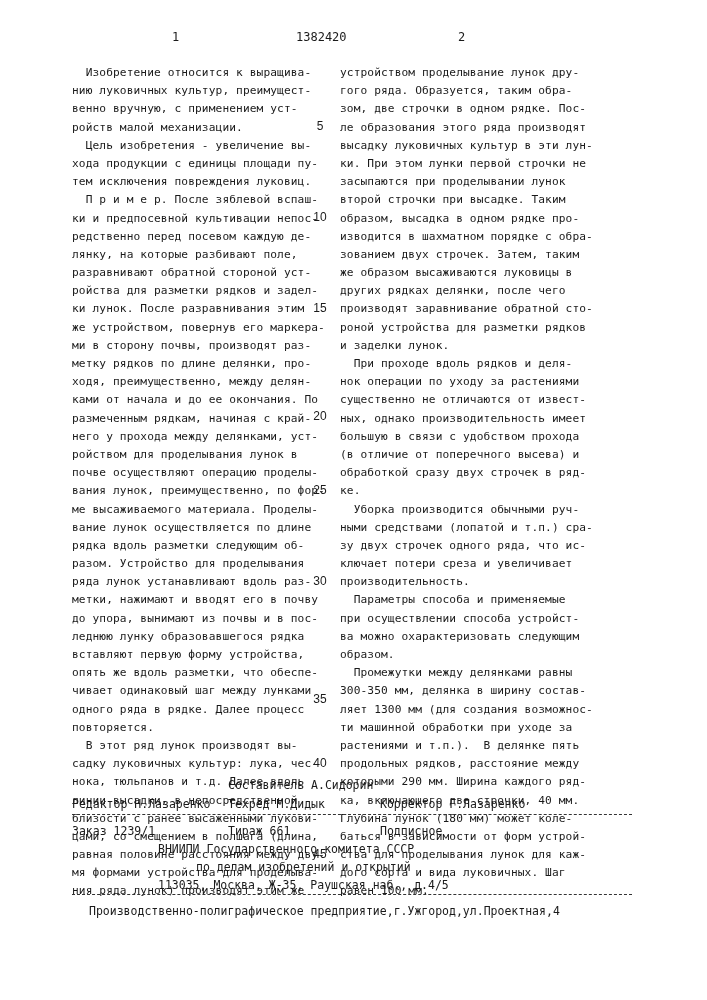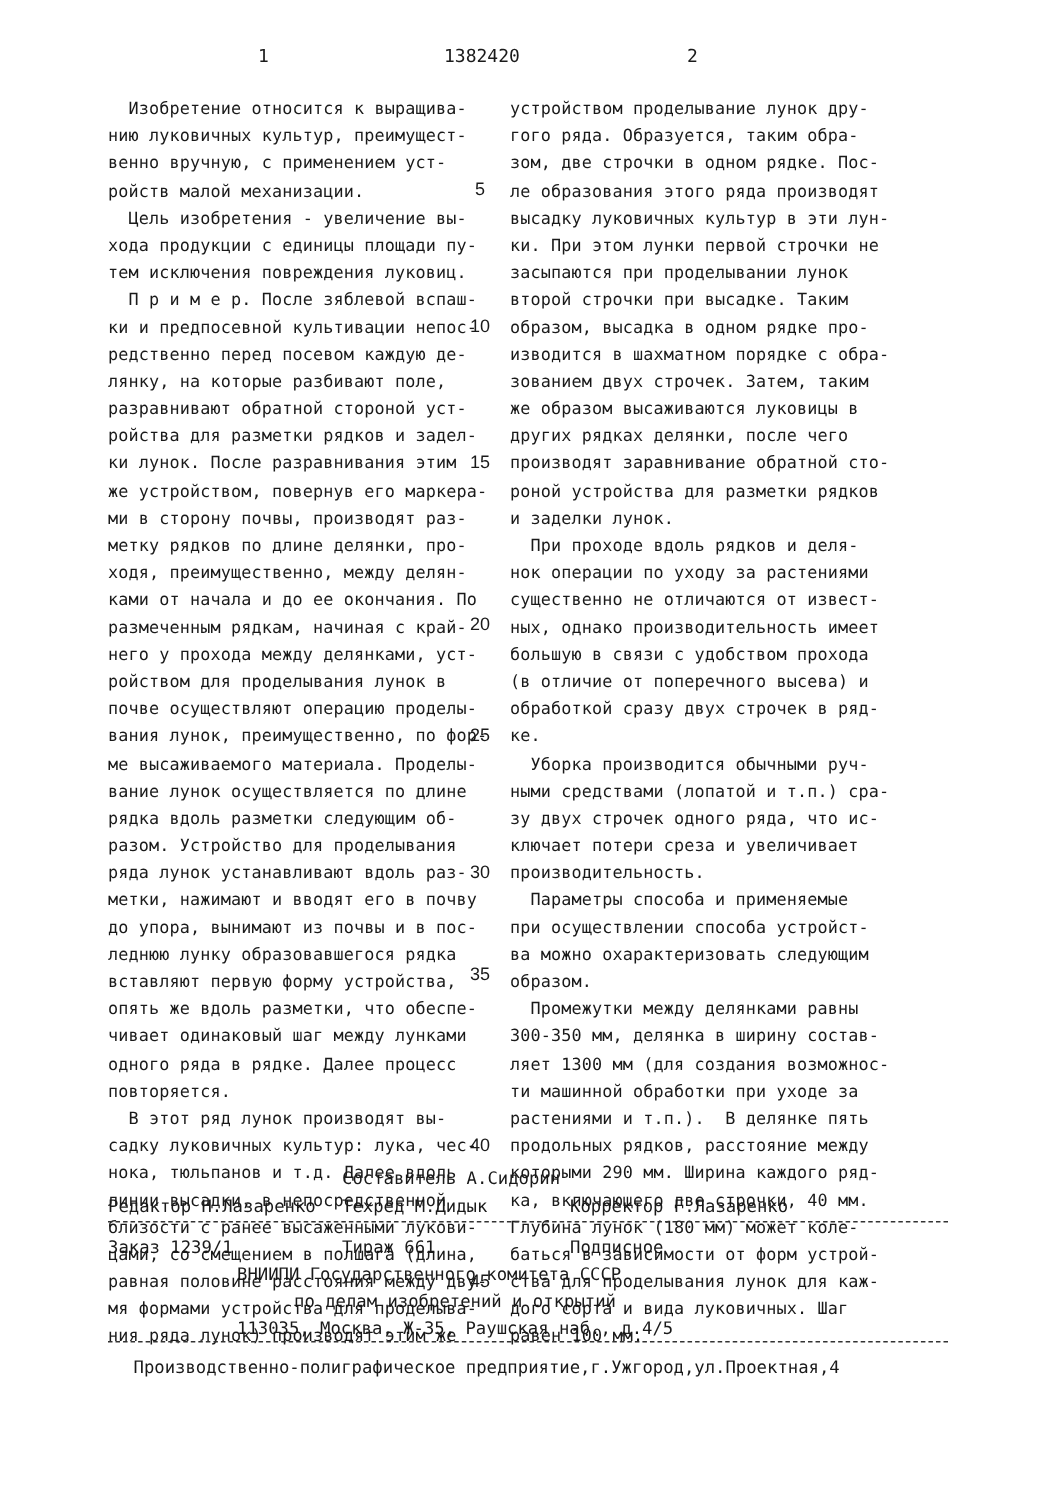--- a/index.html
+++ b/index.html
@@ -25,21 +25,21 @@
   <div class="col col-left" id="leftcol"><span class="line">  Изобретение относится к выращива-</span><span class="line">нию луковичных культур, преимущест-</span><span class="line">венно вручную, с применением уст-</span><span class="line">ройств малой механизации.</span><span class="line">  Цель изобретения - увеличение вы-</span><span class="line">хода продукции с единицы площади пу-</span><span class="line">тем исключения повреждения луковиц.</span><span class="line">  П р и м е р. После зяблевой вспаш-</span><span class="line">ки и предпосевной культивации непос-</span><span class="line">редственно перед посевом каждую де-</span><span class="line">лянку, на которые разбивают поле,</span><span class="line">разравнивают обратной стороной уст-</span><span class="line">ройства для разметки рядков и задел-</span><span class="line">ки лунок. После разравнивания этим</span><span class="line">же устройством, повернув его маркера-</span><span class="line">ми в сторону почвы, производят раз-</span><span class="line">метку рядков по длине делянки, про-</span><span class="line">ходя, преимущественно, между делян-</span><span class="line">ками от начала и до ее окончания. По</span><span class="line">размеченным рядкам, начиная с край-</span><span class="line">него у прохода между делянками, уст-</span><span class="line">ройством для проделывания лунок в</span><span class="line">почве осуществляют операцию проделы-</span><span class="line">вания лунок, преимущественно, по фор-</span><span class="line">ме высаживаемого материала. Проделы-</span><span class="line">вание лунок осуществляется по длине</span><span class="line">рядка вдоль разметки следующим об-</span><span class="line">разом. Устройство для проделывания</span><span class="line">ряда лунок устанавливают вдоль раз-</span><span class="line">метки, нажимают и вводят его в почву</span><span class="line">до упора, вынимают из почвы и в пос-</span><span class="line">леднюю лунку образовавшегося рядка</span><span class="line">вставляют первую форму устройства,</span><span class="line">опять же вдоль разметки, что обеспе-</span><span class="line">чивает одинаковый шаг между лунками</span><span class="line">одного ряда в рядке. Далее процесс</span><span class="line">повторяется.</span><span class="line">  В этот ряд лунок производят вы-</span><span class="line">садку луковичных культур: лука, чес-</span><span class="line">нока, тюльпанов и т.д. Далее вдоль</span><span class="line">линии высадки, в непосредственной</span><span class="line">близости с ранее высаженными лукови-</span><span class="line">цами, со смещением в полшага (длина,</span><span class="line">равная половине расстояния между дву-</span><span class="line">мя формами устройства для проделыва-</span><span class="line">ния ряда лунок) производят этим же</span></div>
   <div class="col col-right" id="rightcol"><span class="line">устройством проделывание лунок дру-</span><span class="line">гого ряда. Образуется, таким обра-</span><span class="line">зом, две строчки в одном рядке. Пос-</span><span class="line">ле образования этого ряда производят</span><span class="line">высадку луковичных культур в эти лун-</span><span class="line">ки. При этом лунки первой строчки не</span><span class="line">засыпаются при проделывании лунок</span><span class="line">второй строчки при высадке. Таким</span><span class="line">образом, высадка в одном рядке про-</span><span class="line">изводится в шахматном порядке с обра-</span><span class="line">зованием двух строчек. Затем, таким</span><span class="line">же образом высаживаются луковицы в</span><span class="line">других рядках делянки, после чего</span><span class="line">производят заравнивание обратной сто-</span><span class="line">роной устройства для разметки рядков</span><span class="line">и заделки лунок.</span><span class="line">  При проходе вдоль рядков и деля-</span><span class="line">нок операции по уходу за растениями</span><span class="line">существенно не отличаются от извест-</span><span class="line">ных, однако производительность имеет</span><span class="line">большую в связи с удобством прохода</span><span class="line">(в отличие от поперечного высева) и</span><span class="line">обработкой сразу двух строчек в ряд-</span><span class="line">ке.</span><span class="line">  Уборка производится обычными руч-</span><span class="line">ными средствами (лопатой и т.п.) сра-</span><span class="line">зу двух строчек одного ряда, что ис-</span><span class="line">ключает потери среза и увеличивает</span><span class="line">производительность.</span><span class="line">  Параметры способа и применяемые</span><span class="line">при осуществлении способа устройст-</span><span class="line">ва можно охарактеризовать следующим</span><span class="line">образом.</span><span class="line">  Промежутки между делянками равны</span><span class="line">300-350 мм, делянка в ширину состав-</span><span class="line">ляет 1300 мм (для создания возможнос-</span><span class="line">ти машинной обработки при уходе за</span><span class="line">растениями и т.п.).  В делянке пять</span><span class="line">продольных рядков, расстояние между</span><span class="line">которыми 290 мм. Ширина каждого ряд-</span><span class="line">ка, включающего две строчки, 40 мм.</span><span class="line">Глубина лунок (180 мм) может коле-</span><span class="line">баться в зависимости от форм устрой-</span><span class="line">ства для проделывания лунок для каж-</span><span class="line">дого сорта и вида луковичных. Шаг</span><span class="line">равен 100 мм.</span></div>
 
   <div id="linenos">
       <span class="lineno" style="top: 118.6px;">5</span>
       <span class="lineno" style="top: 209.6px;">10</span>
       <span class="lineno" style="top: 300.6px;">15</span>
       <span class="lineno" style="top: 409px;">20</span>
       <span class="lineno" style="top: 482.6px;">25</span>
       <span class="lineno" style="top: 573.6px;">30</span>
-      <span class="lineno" style="top: 642px;">35</span>
+      <span class="lineno" style="top: 692px;">35</span>
       <span class="lineno" style="top: 755.6px;">40</span>
       <span class="lineno" style="top: 846.6px;">45</span>
     </div>
 
   <span class="imprint" style="left:228px; top:778px;">Составитель А.Сидорин</span>
   <span class="imprint" style="left:72px; top:797px;">Редактор Н.Лазаренко</span>
   <span class="imprint" style="left:228px; top:797px;">Техред М.Дидык</span>
   <span class="imprint" style="left:380px; top:797px;">Корректор Г.Лазаренко</span>
 
   <div class="dash" style="top:814px;"></div>

